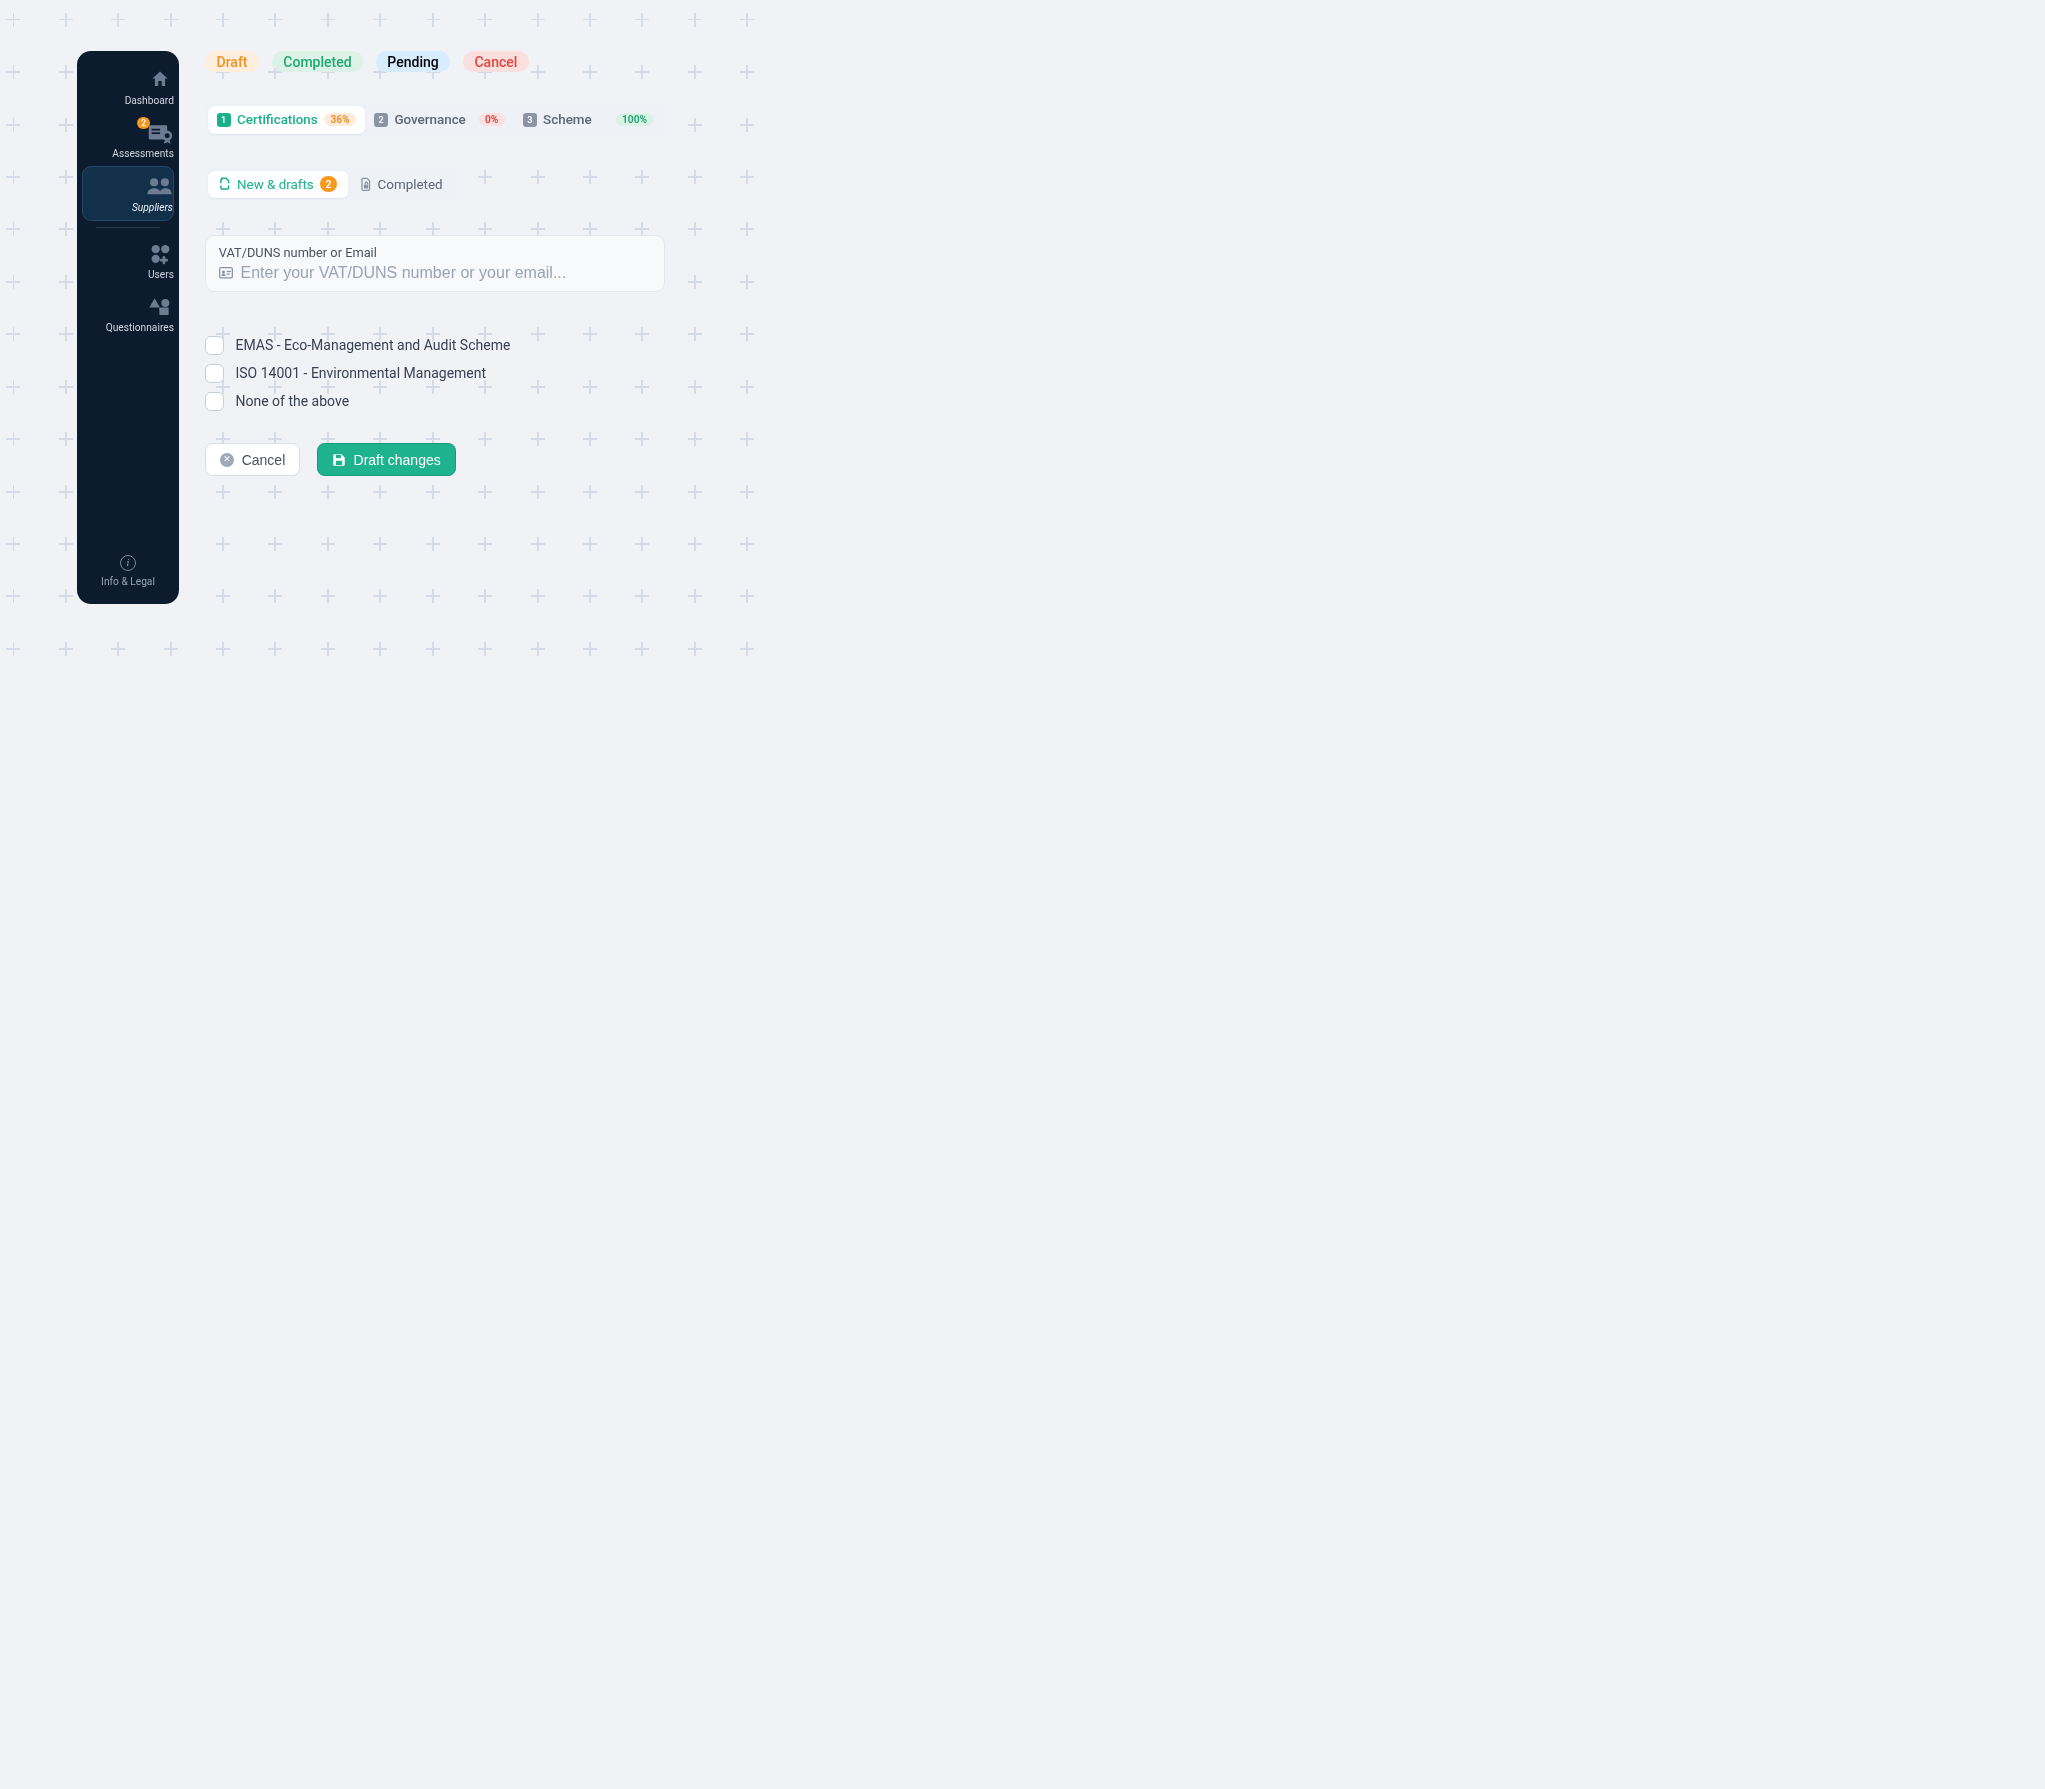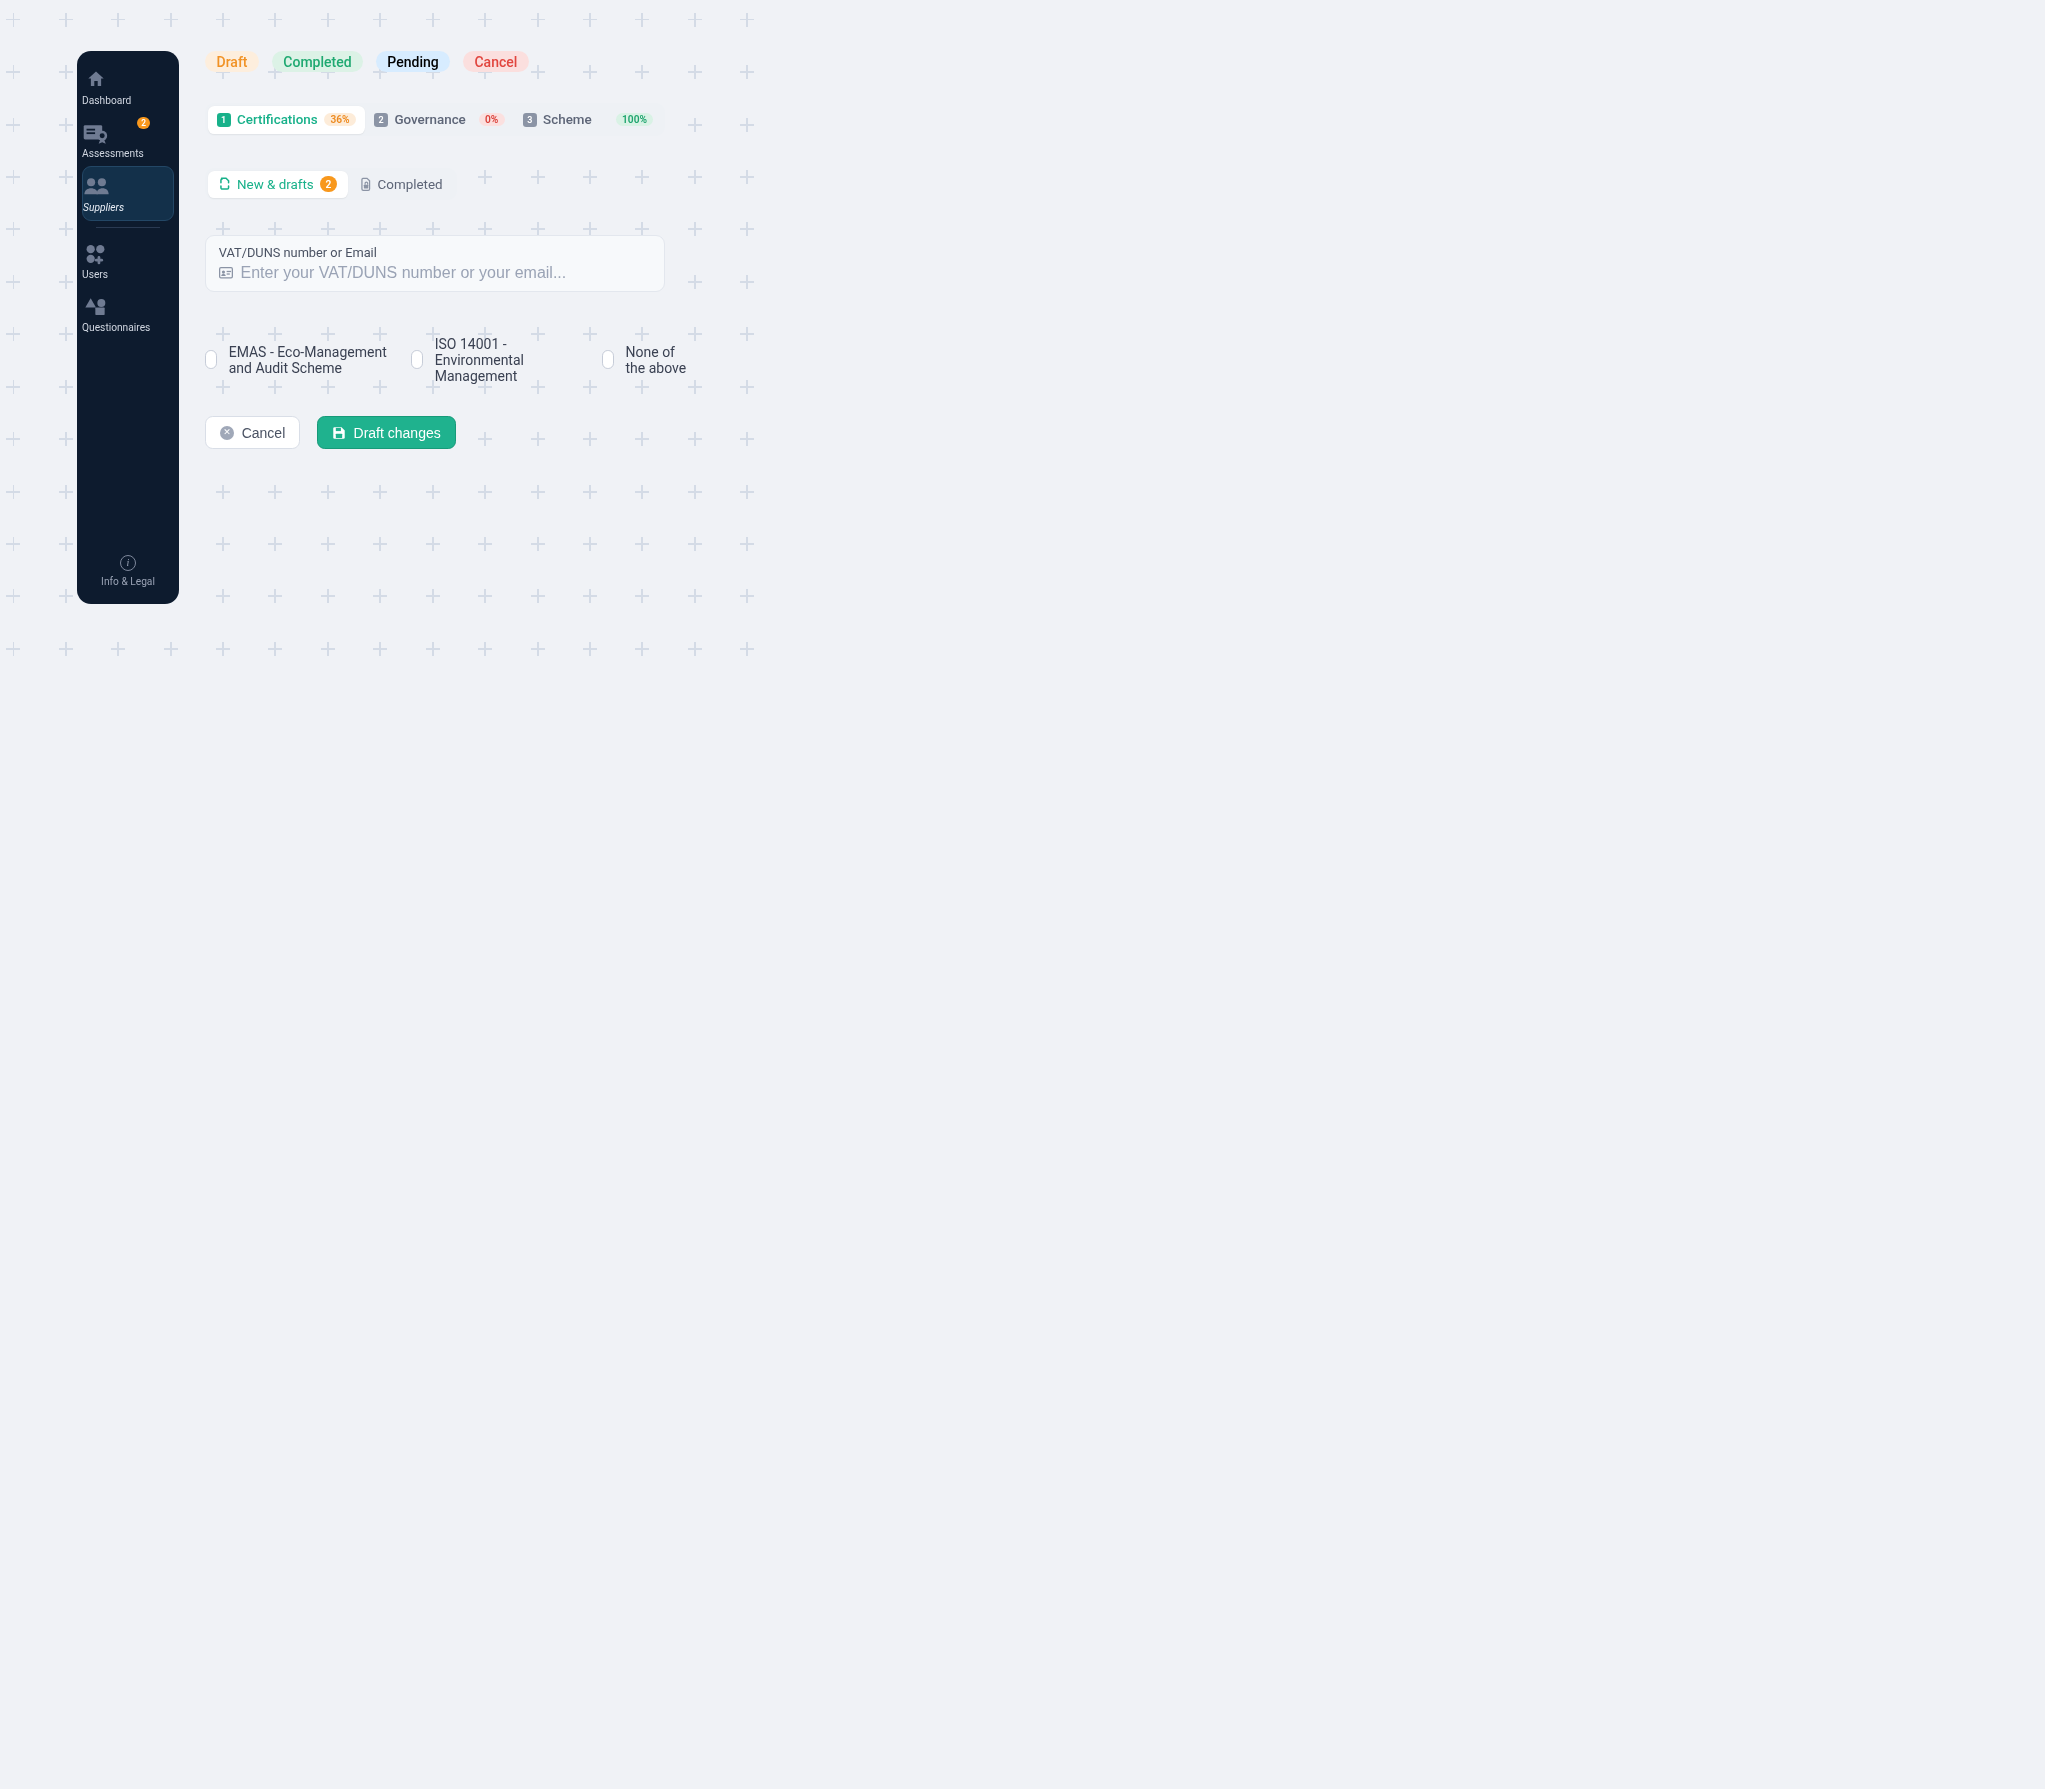--- a/index.html
+++ b/index.html
@@ -38,21 +38,21 @@
     display: flex;
     flex-direction: column;
     align-items: center;
     color: #c7cdd9;
     z-index: 10;
   }
   .nav-item {
     width: 100%;
     display: flex;
     flex-direction: column;
-    align-items: flex-start;
+    align-items: flex-end;
     padding: 7.7px 0 6.4px;
     border-radius: 9px;
     cursor: pointer;
     position: relative;
   }
   .nav-item.active {
     background: #13304a;
     border: 0.6px solid #234766;
   }
   .nav-item .icon {
@@ -242,22 +242,22 @@
   .hint {
     font-size: 12px;
     color: #8b94a5;
     line-height: 1.5;
     margin-bottom: 28px;
   }
 
   
   .checklist {
     display: flex;
-    flex-direction: row;
-    gap: 18px;
+    flex-direction: column;
+    gap: 9px;
     margin-bottom: 32px;
     margin-top: 44px;
   }
   .check-item {
     display: flex;
     align-items: center;
     gap: 11.5px;
     font-size: 14px;
     color: #3a4152;
   }

